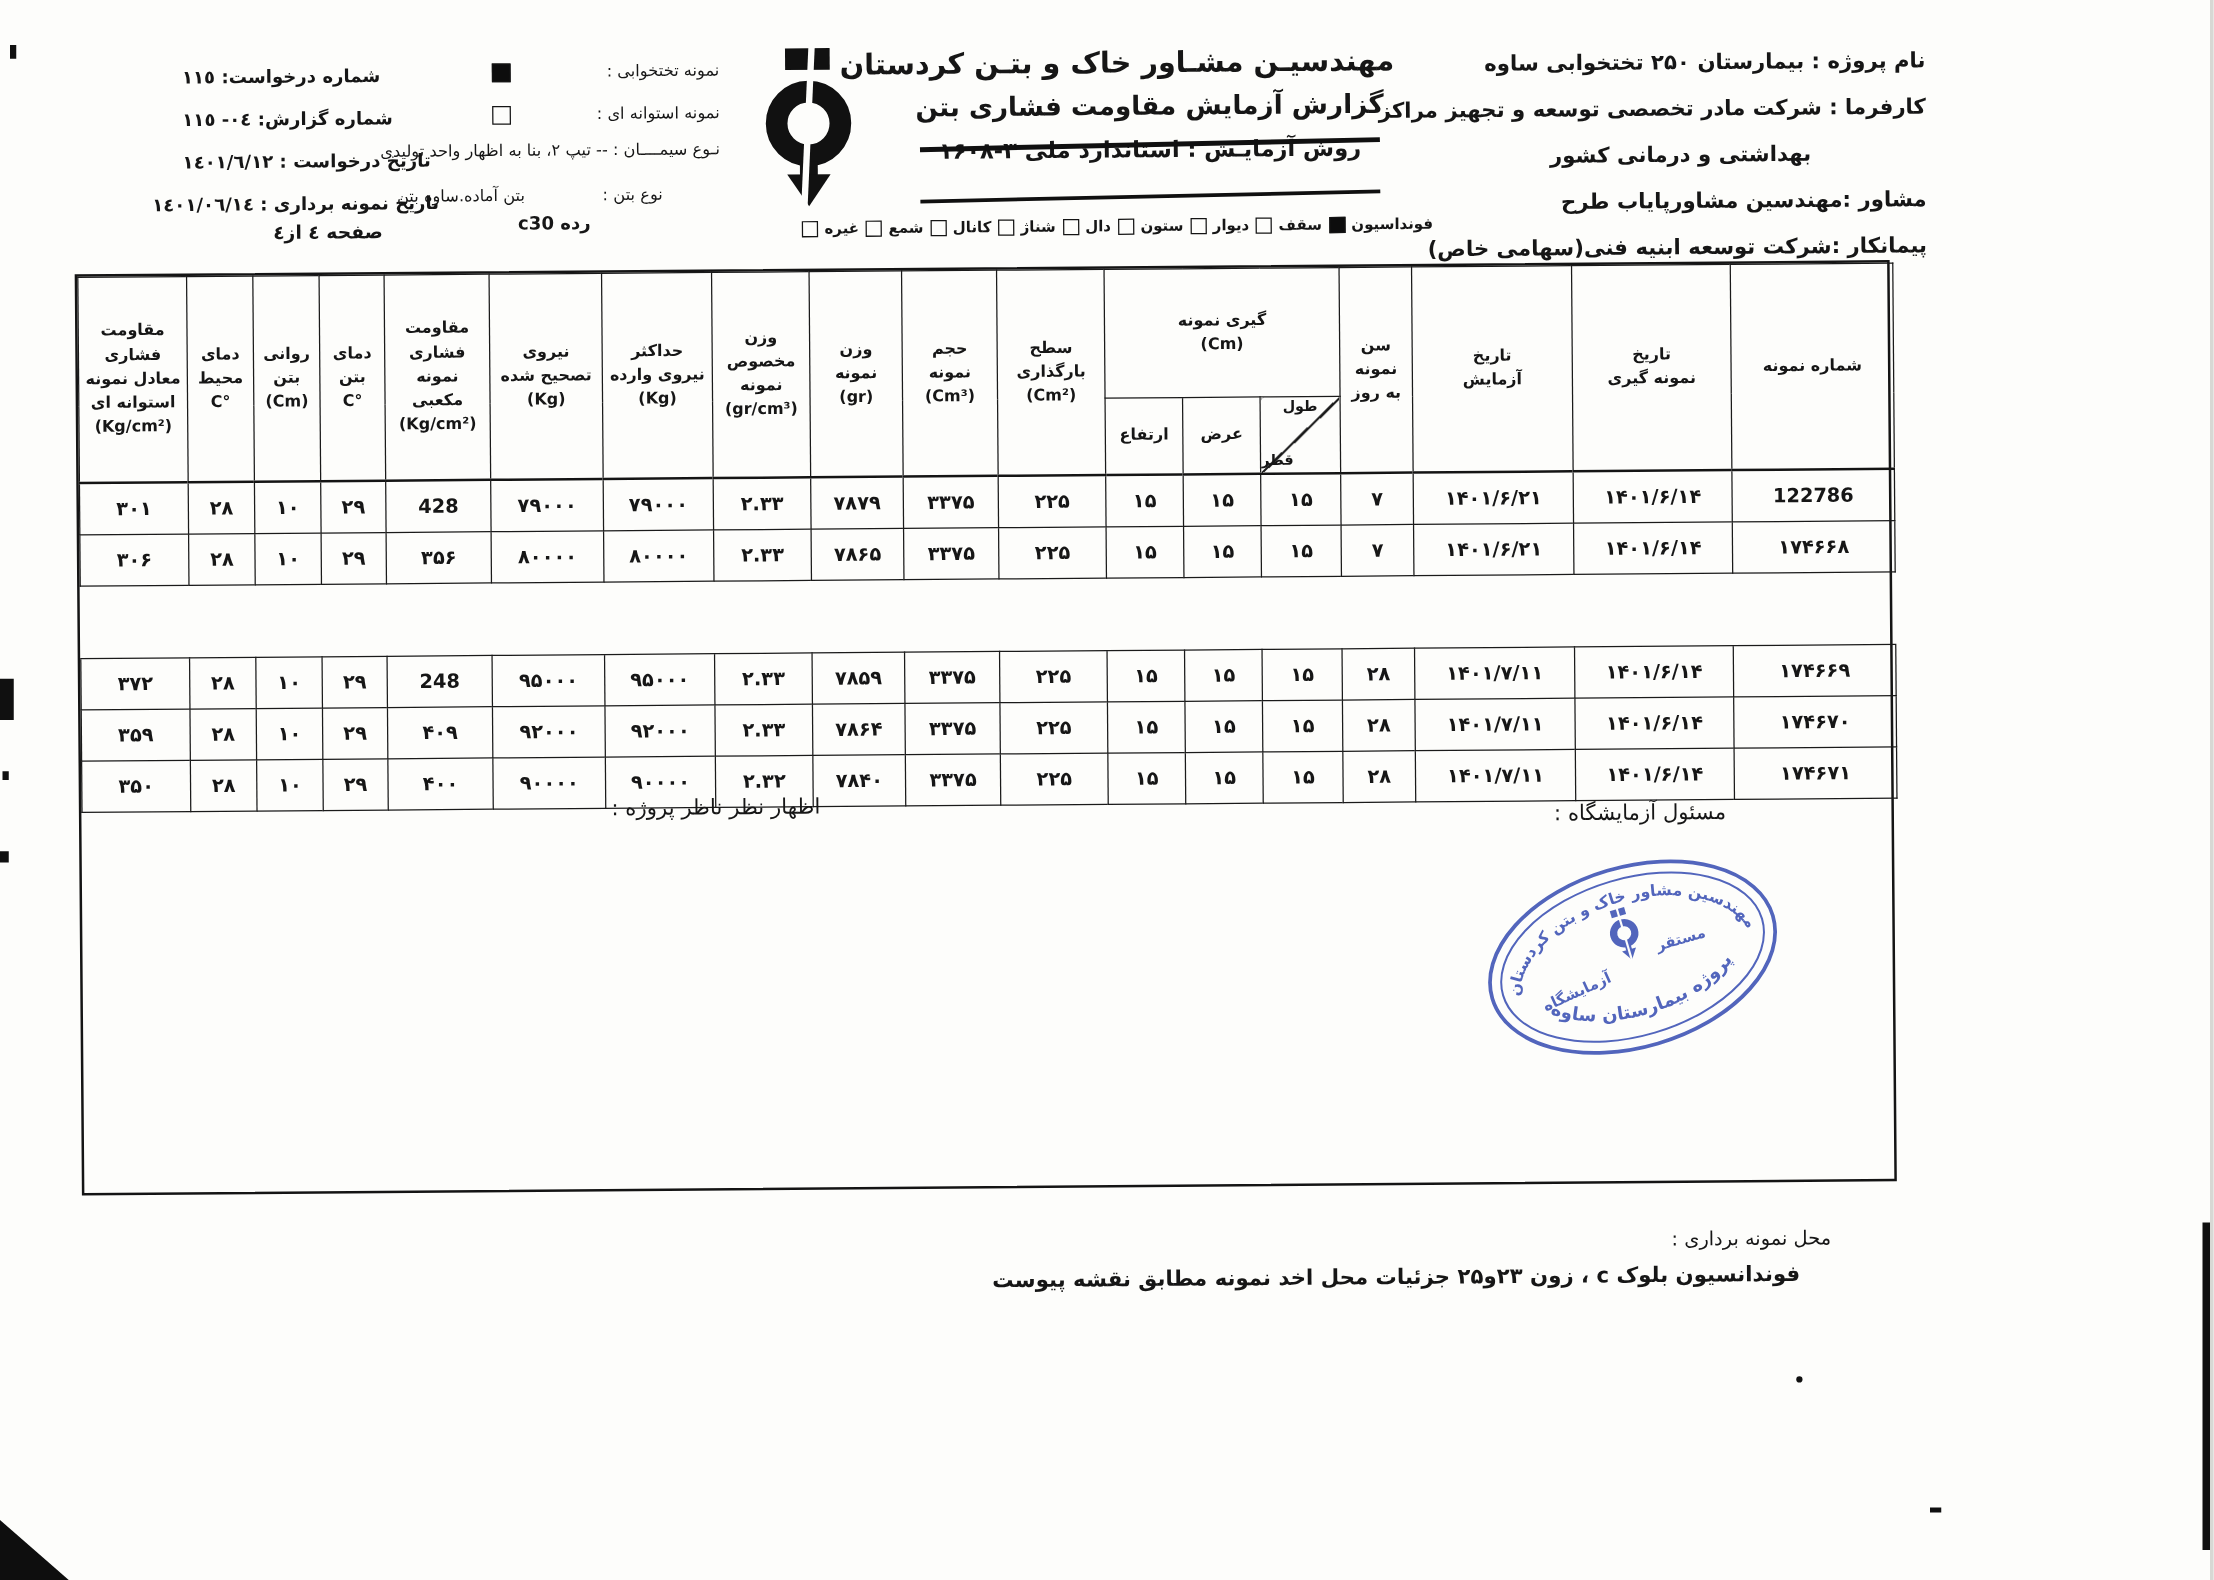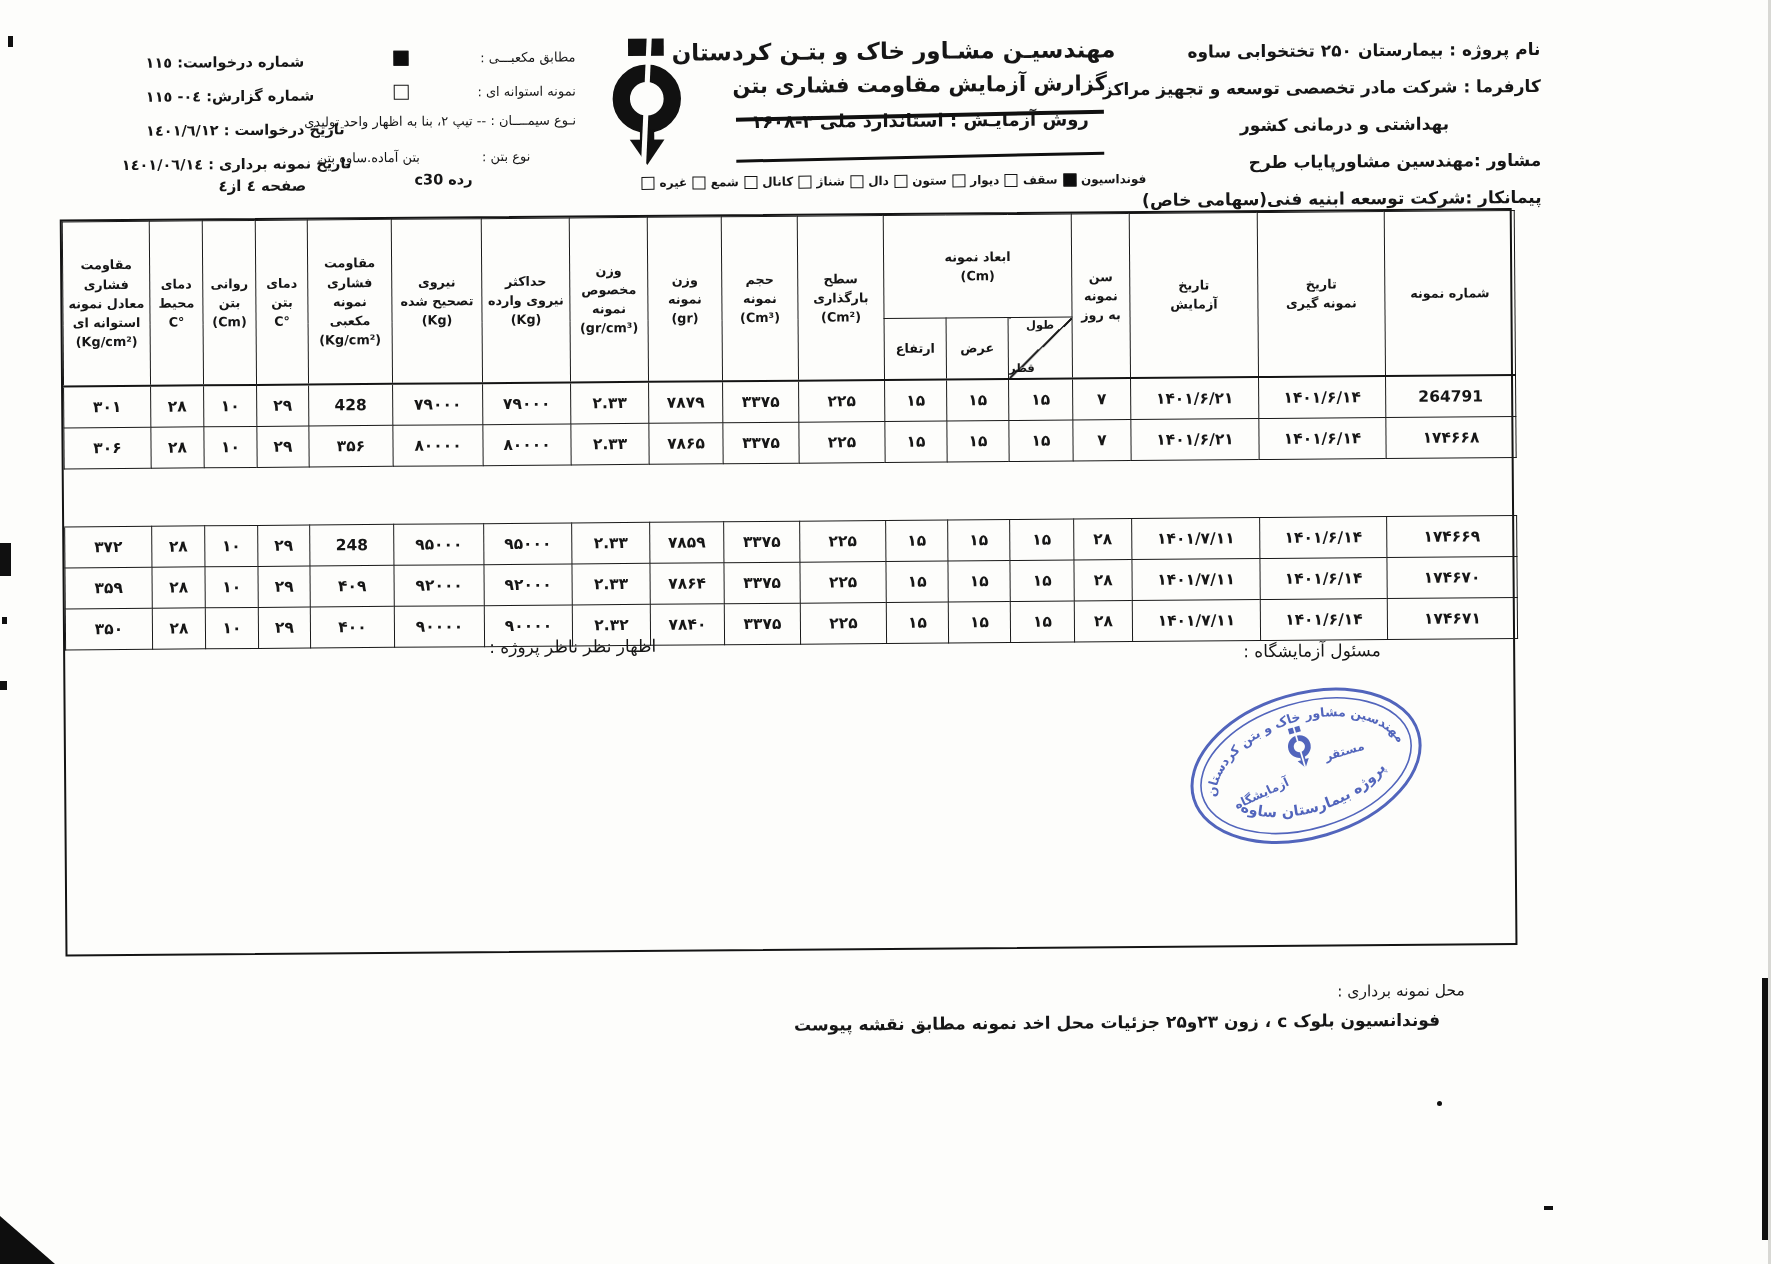--- a/index.html
+++ b/index.html
@@ -113,21 +113,21 @@
           <circle cx="50" cy="61" r="25" fill="none" stroke="#111" stroke-width="17"></circle>
           <rect x="43" y="91" width="14" height="11"></rect>
           <polygon points="33,101 67,101 50,126"></polygon>
         </g>
         <rect x="47" y="0" width="5" height="130" fill="#fdfdfb" transform="rotate(3 50 65)"></rect>
       </svg>
     </div>
 
     <div class="specimen-block">
       <div class="spec-row">
-        <span>مطابق مکعبـــی :</span>
+        <span>نمونه تختخوابی :</span>
         <span class="cbx checked"></span>
       </div>
       <div class="spec-row">
         <span>نمونه استوانه ای :</span>
         <span class="cbx"></span>
       </div>
     </div>
     <div class="cement-line">
       <span>نـوع سیمــــان :</span>
       <span>-- تیپ ٢، بنا به اظهار واحد تولیدی</span>
@@ -220,21 +220,21 @@
         <thead>
           <tr class="gr1">
             <th rowspan="2">شماره نمونه</th>
             <th rowspan="2">تاریخ
 نمونه گیری</th>
             <th rowspan="2">تاریخ
 آزمایش</th>
             <th rowspan="2">سن
 نمونه
 به روز</th>
-            <th colspan="3"><span>ابعاد نمونه</span>
+            <th colspan="3"><span>گیری نمونه</span>
 <span>(Cm)</span></th>
             <th rowspan="2">سطح
 بارگذاری
 (Cm²)</th>
             <th rowspan="2">حجم
 نمونه
 (Cm³)</th>
             <th rowspan="2">وزن
 نمونه
 (gr)</th>
@@ -270,21 +270,21 @@
             <th class="diag">
               <span class="d-top">طول</span>
               <span class="d-bot">قطر</span>
             </th>
             <th>عرض</th>
             <th>ارتفاع</th>
           </tr>
         </thead>
         <tbody>
             <tr>
-              <td>264791</td>
+              <td>122786</td>
               <td>۱۴۰۱/۶/۱۴</td>
               <td>۱۴۰۱/۶/۲۱</td>
               <td>۷</td>
               <td>۱۵</td>
               <td>۱۵</td>
               <td>۱۵</td>
               <td>۲۲۵</td>
               <td>۳۳۷۵</td>
               <td>۷۸۷۹</td>
               <td>۲.۳۳</td>

